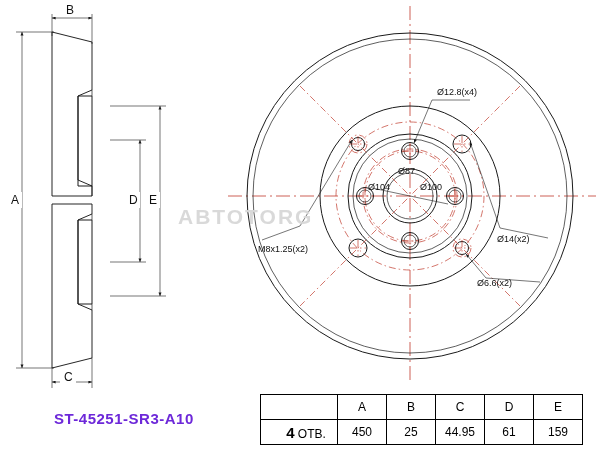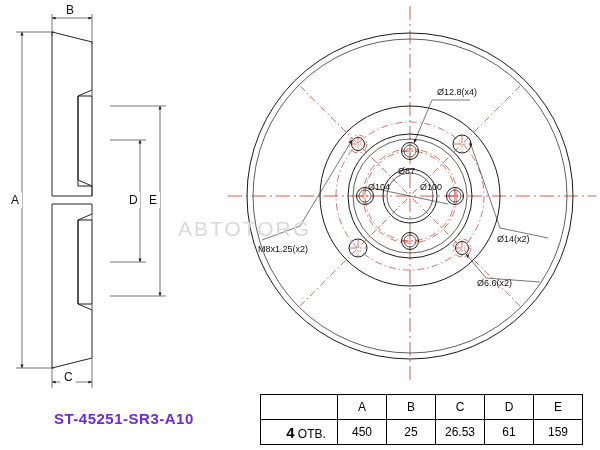--- a/index.html
+++ b/index.html
@@ -10,23 +10,23 @@
     position:absolute;
     left:54px; top:410px;
     font-size:15px;
     font-weight:bold;
     letter-spacing:0.5px;
     color:#6d28d9;
     text-align:center;
   }
   .watermark{
     position:absolute;
-    left:178px; top:217px;
+    left:178px; top:205px;
     font-size:21px;
-    font-weight:normal;
+    font-weight:bold;
     letter-spacing:2px;
     color:#d8d8d8;
     opacity:.95;
     pointer-events:none;
     user-select:none;
   }
   table.spec{
     position:absolute;
     left:260px; top:394px;
     border-collapse:collapse;
@@ -239,20 +239,20 @@
       <td class="col head">D</td>
       <td class="col head">E</td>
     </tr>
     <tr>
       <td class="lbl otv">
         <b>4</b>
         <span>ОТВ.</span>
       </td>
       <td class="col">450</td>
       <td class="col">25</td>
-      <td class="col">26.53</td>
+      <td class="col">44.95</td>
       <td class="col">61</td>
       <td class="col">159</td>
     </tr>
   </tbody>
     </table>
 
 </div>
 
 </body></html>

